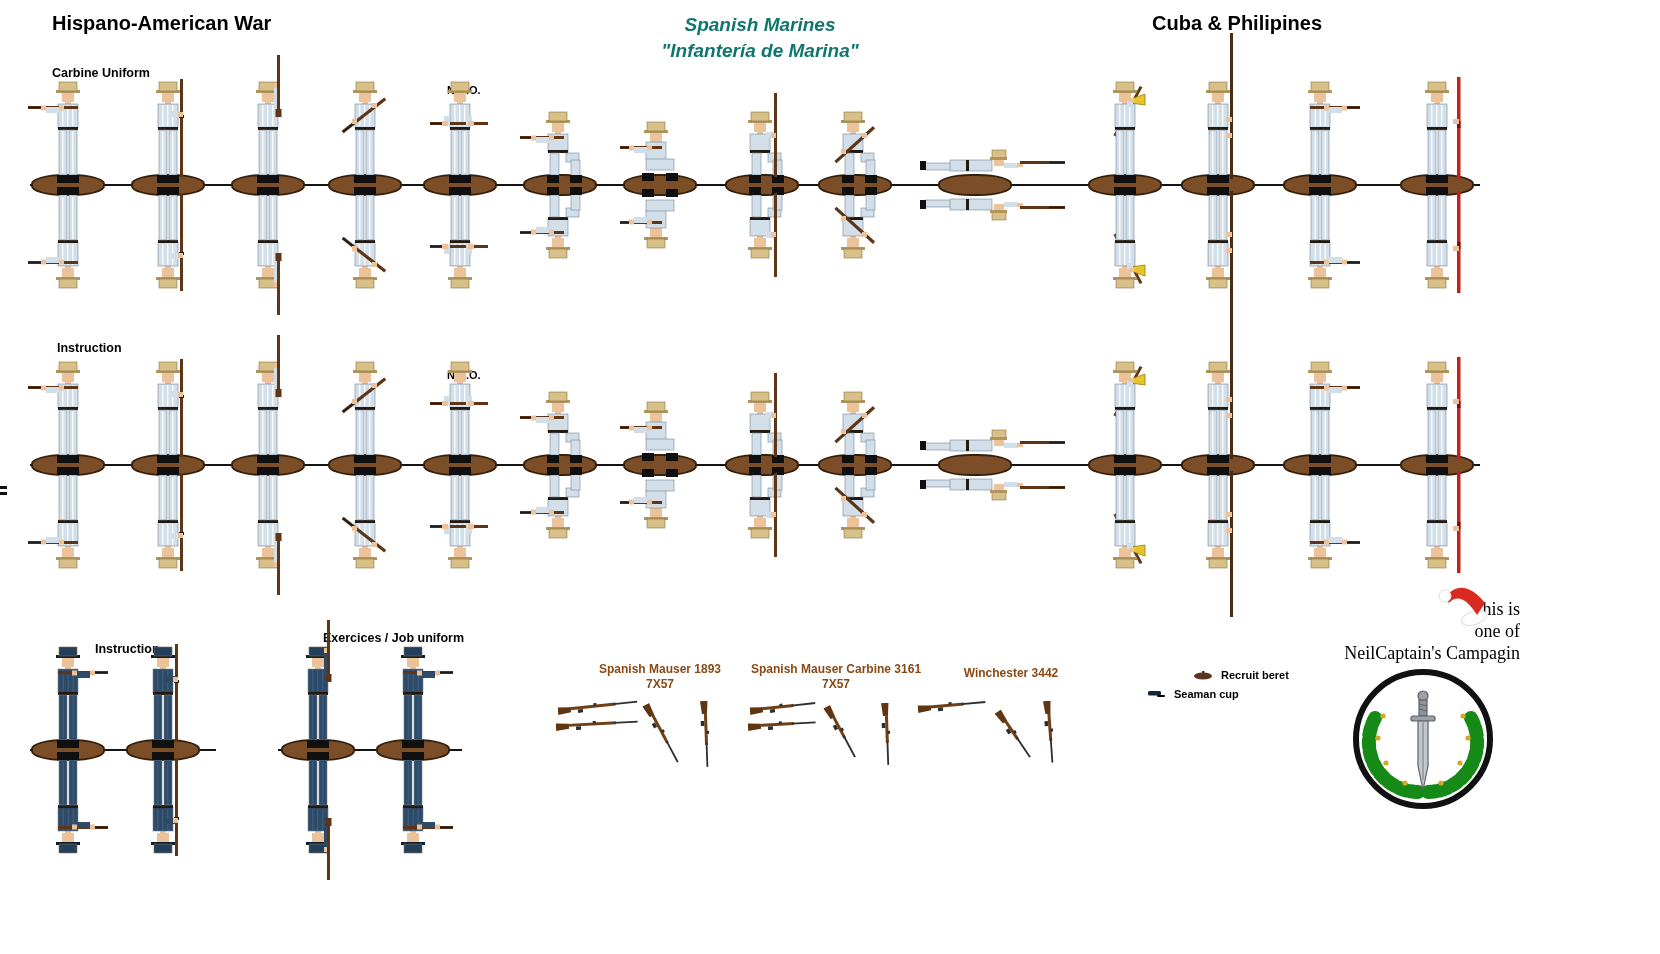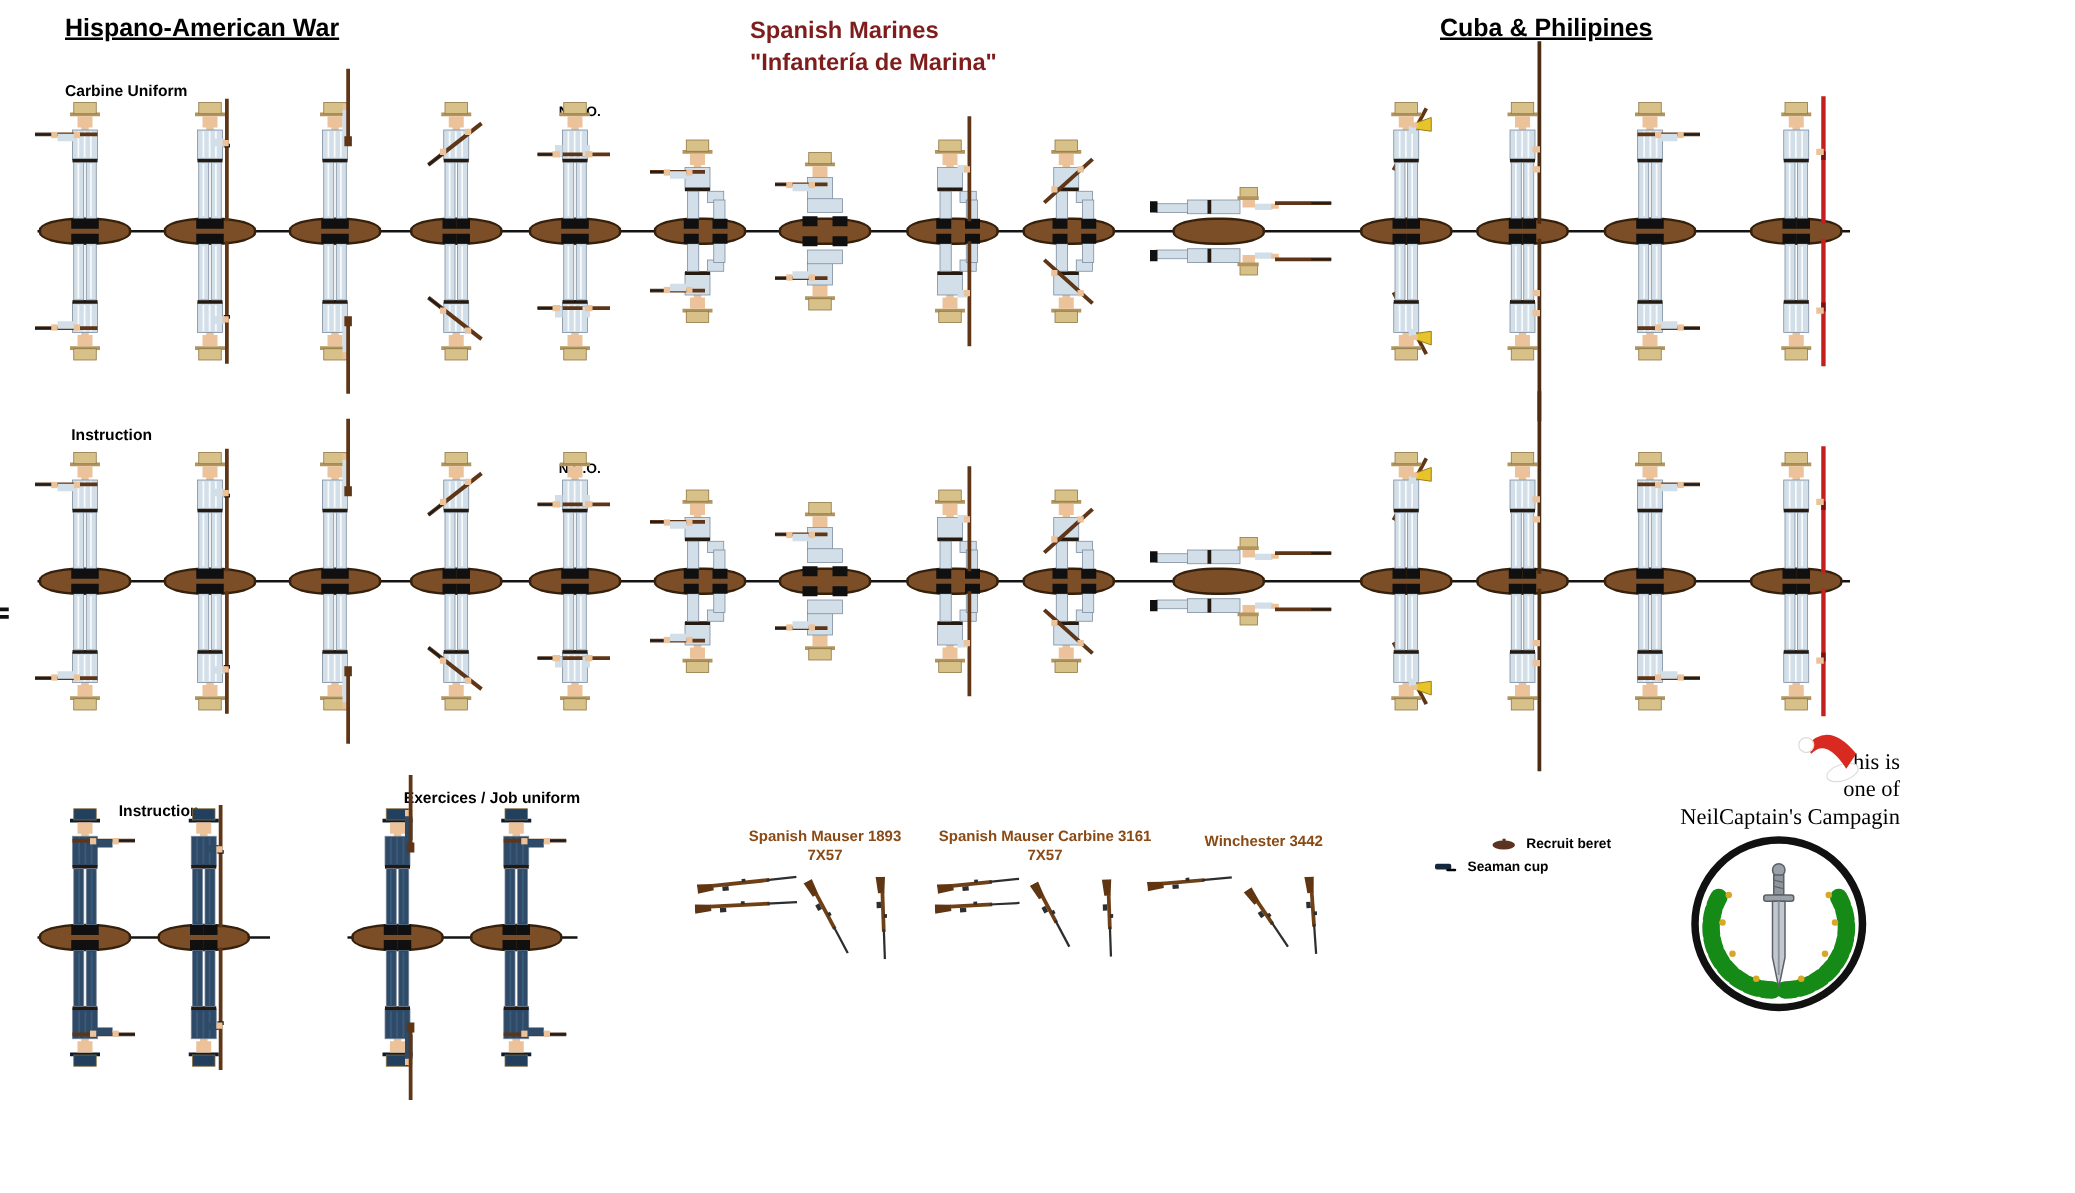--- a/index.html
+++ b/index.html
@@ -1,20 +1,20 @@
 <!DOCTYPE html>
 <html><head>
 <meta charset="utf-8">
 <style>
   html,body{margin:0;padding:0;background:#fff;}
   #stage{position:relative;width:1660px;height:954px;background:#ffffff;
          font-family:"Liberation Sans",sans-serif;overflow:hidden;}
   .abs{position:absolute;}
-  .title{font-weight:bold;font-size:20px;color:#000;white-space:nowrap;text-decoration:underline;}
-  .center-title{font-weight:bold;font-size:19px;line-height:26px;color:#7f1d1d;}
+  .title{font-weight:bold;font-size:20px;color:#000;white-space:nowrap;}
+  .center-title{text-align:center;font-weight:bold;font-size:19px;line-height:26px;color:#0f766e;font-style:italic;}
   .sec-label{font-weight:bold;font-size:12.5px;color:#000;white-space:nowrap;}
   .nco-label{font-weight:bold;font-size:11px;color:#000;white-space:nowrap;}
   .ground{position:absolute;height:2px;background:#141414;}
   .fig{position:absolute;width:80px;height:110px;}
   .fig svg{overflow:visible;display:block;}
   .reflect{transform:scaleY(-1);}
   .base{position:absolute;box-sizing:border-box;background:#7b4e27;border:2px solid #35200c;border-radius:45%;}
   .weap-label{position:absolute;font-weight:bold;font-size:12px;color:#8a4a15;text-align:center;line-height:15px;white-space:nowrap;}
   .legend-row{position:absolute;display:flex;align-items:center;gap:8px;}
   .legend-label{font-weight:bold;font-size:11px;color:#000;white-space:nowrap;}

